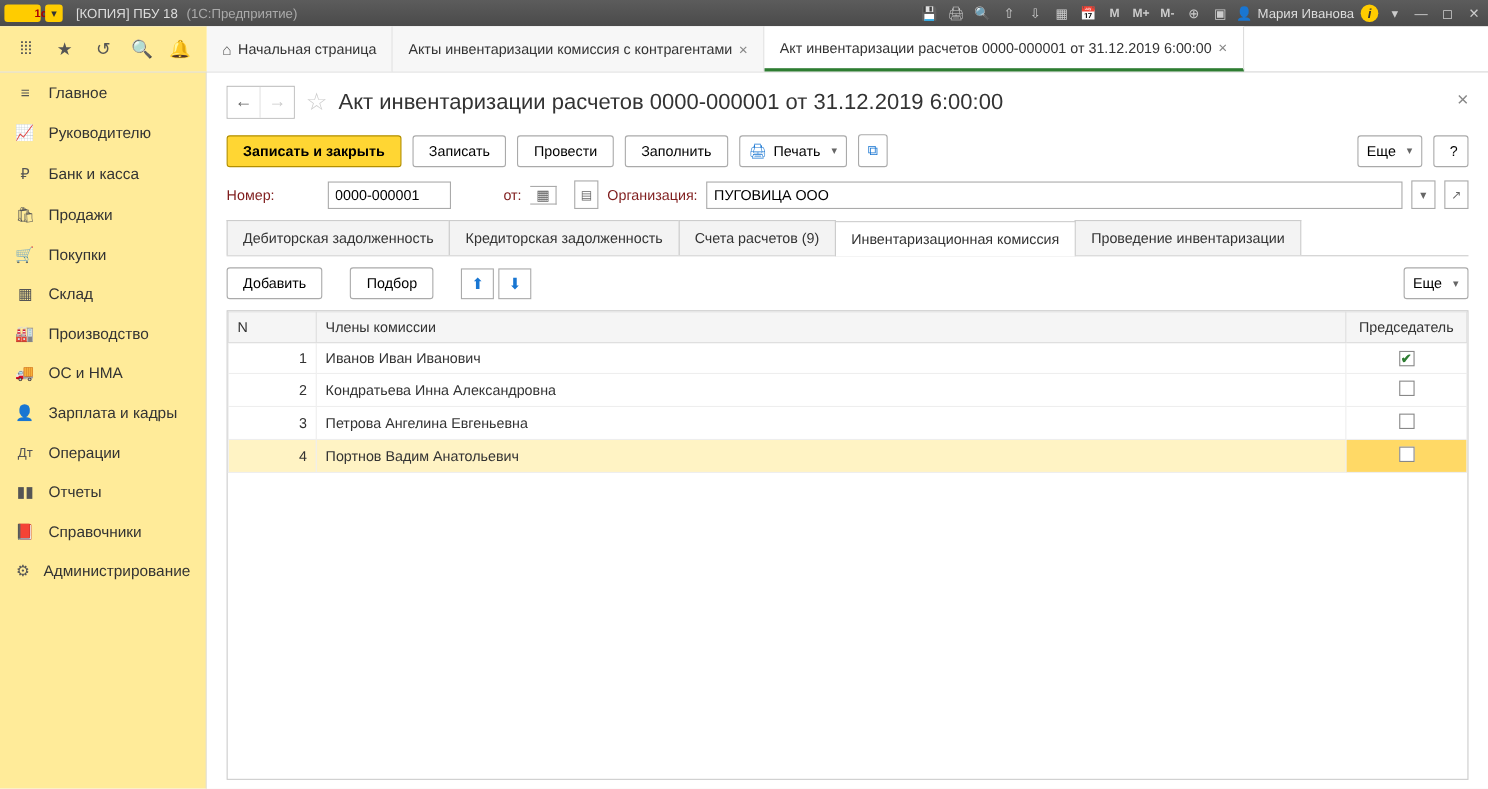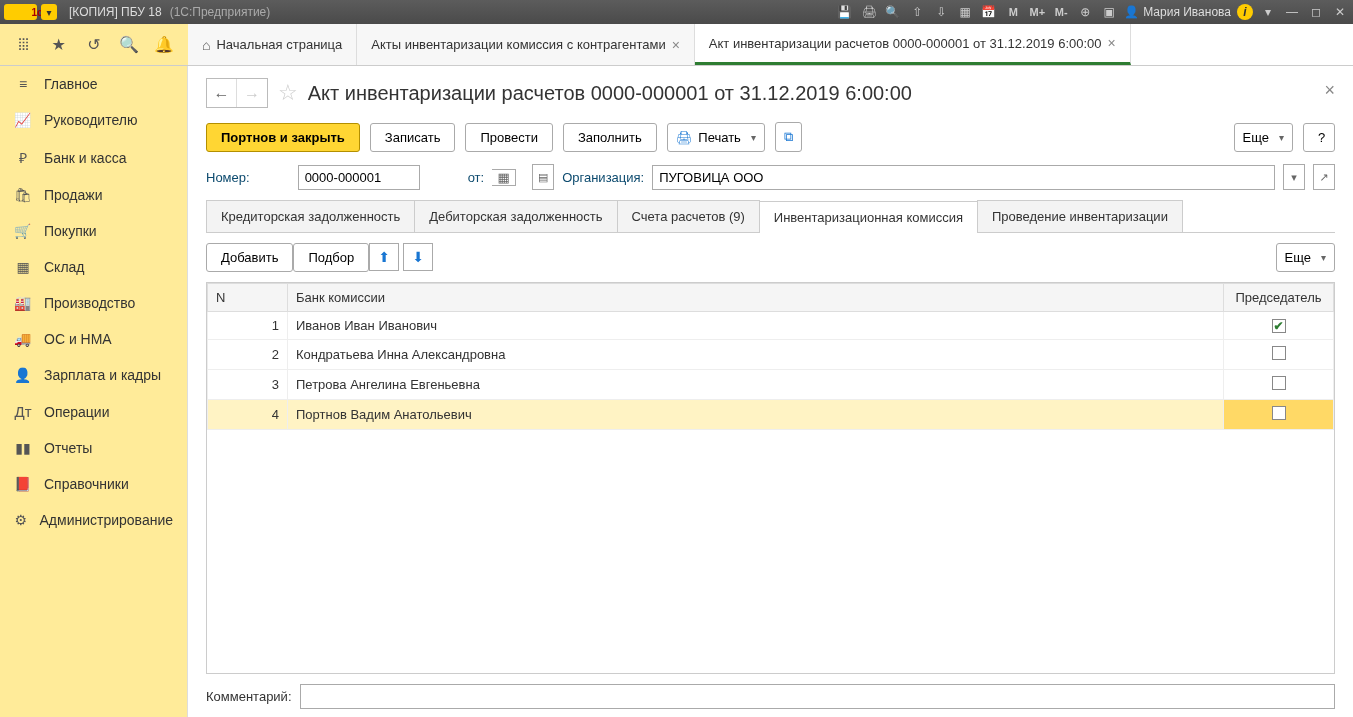--- a/index.html
+++ b/index.html
@@ -50,36 +50,36 @@
 .actions { display:flex; align-items:center; gap:10px; margin-bottom:12px;}
 .btn { border:1px solid #aaa; background:#fff; padding:6px 14px; cursor:pointer; border-radius:3px; font-size:13px;}
 .btn.primary { background:#ffd633; border-color:#b38f00; font-weight:bold;}
 .btn.icon { padding:6px 8px; display:flex; align-items:center; gap:6px;}
 .btn .drop { margin-left:4px; font-size:10px; color:#666;}
 .actions-right { margin-left:auto; display:flex; gap:10px;}
 .help-btn{width:32px;}
 
 
 .formrow { display:flex; align-items:center; gap:8px; margin-bottom:10px; font-size:13px;}
-.formrow label { color:#0c4a6e;}
+.formrow label { color:#7f1d1d;}
 .inp { border:1px solid #aaa; padding:4px 6px; font-size:13px; background:#fff;}
-.inp.num{width:122px;}
+.inp.num{width:112px;}
 .inp.date{width:160px;}
 .date-wrap{display:flex;}
 .date-btn{border:1px solid #aaa;border-left:none;width:24px;display:flex;align-items:center;justify-content:center;cursor:pointer;background:#fff;color:#666;}
 .org-inp{flex:1;}
 .small-sq{width:22px;height:26px;border:1px solid #aaa;display:flex;align-items:center;justify-content:center;cursor:pointer;background:#fff;color:#666;font-size:11px;}
 
 
 .subtabs { display:flex; border-bottom:1px solid #ccc;}
 .subtab { padding:8px 14px; border:1px solid #ccc; border-bottom:none; margin-right:-1px; background:#f3f3f3; cursor:pointer; font-size:13px;}
 .subtab.active { background:#fff; position:relative; top:1px;}
 
 
-.tbl-toolbar { display:flex; gap:0; padding:10px 0;}
+.tbl-toolbar { display:flex; align-items:center; gap:25px; padding:10px 0;}
 .tbl-toolbar .spacer{flex:1;}
 .arrow-grp{display:flex;gap:4px;}
 .sq-btn{width:30px;height:28px;border:1px solid #aaa;background:#fff;display:flex;align-items:center;justify-content:center;cursor:pointer;}
 .sq-btn .up{color:#1976d2;font-size:14px;}
 .sq-btn .dn{color:#1976d2;font-size:14px;}
 
 
 .tbl-wrap{border:1px solid #ccc; flex:1; overflow:auto; background:#fff;}
 table{width:100%; border-collapse:collapse; font-size:13px;}
 thead th{background:#f5f5f5; border:1px solid #ddd; padding:6px 8px; text-align:left; font-weight:normal; color:#333;}
@@ -187,21 +187,21 @@
       </div>
     <div class="side-item">
         <span class="side-ico">🚚</span>
         <span>ОС и НМА</span>
       </div>
     <div class="side-item">
         <span class="side-ico">👤</span>
         <span>Зарплата и кадры</span>
       </div>
     <div class="side-item">
-        <span class="side-ico" style="font-size:15px">Дт</span>
+        <span class="side-ico" style="font-size:12px">Дт</span>
         <span>Операции</span>
       </div>
     <div class="side-item">
         <span class="side-ico">▮▮</span>
         <span>Отчеты</span>
       </div>
     <div class="side-item">
         <span class="side-ico">📕</span>
         <span>Справочники</span>
       </div>
@@ -216,21 +216,21 @@
     <div class="doc-header">
       <div style="display:flex;border:1px solid #bbb;">
         <div class="nav-btn" style="border:none;border-right:1px solid #ddd">←</div>
         <div class="nav-btn disabled" style="border:none">→</div>
       </div>
       <span class="star">☆</span>
       <span class="doc-title">Акт инвентаризации расчетов 0000-000001 от 31.12.2019 6:00:00</span>
     </div>
 
     <div class="actions">
-      <button class="btn primary">Портнов и закрыть</button>
+      <button class="btn primary">Записать и закрыть</button>
       <button class="btn">Записать</button>
       <button class="btn">Провести</button>
       <button class="btn">Заполнить</button>
       <button class="btn icon">
         <span style="color:#1976d2">🖨</span>
         <span>Печать</span>
         <span class="drop">▾</span>
       </button>
       <button class="btn icon">
           <span style="color:#1976d2">⧉</span>
@@ -252,22 +252,22 @@
         <div class="date-btn">▦</div>
       </div>
       <div class="small-sq" style="margin-left:8px">▤</div>
       <label>Организация:</label>
       <input class="inp org-inp" value="ПУГОВИЦА ООО" style="">
       <div class="small-sq">▾</div>
       <div class="small-sq">↗</div>
     </div>
 
     <div class="subtabs">
+      <div class="subtab">Дебиторская задолженность</div>
       <div class="subtab">Кредиторская задолженность</div>
-      <div class="subtab">Дебиторская задолженность</div>
       <div class="subtab">Счета расчетов (9)</div>
       <div class="subtab active">Инвентаризационная комиссия</div>
       <div class="subtab">Проведение инвентаризации</div>
     </div>
 
     <div class="tbl-toolbar">
       <button class="btn">Добавить</button>
       <button class="btn">Подбор</button>
       <div class="arrow-grp">
         <div class="sq-btn">
@@ -282,21 +282,21 @@
           <span>Еще</span>
           <span class="drop">▾</span>
         </button>
     </div>
 
     <div class="tbl-wrap">
       <table>
         <thead>
           <tr>
             <th style="width:80px">N</th>
-            <th>Банк комиссии</th>
+            <th>Члены комиссии</th>
             <th class="chk">Председатель</th>
           </tr>
         </thead>
         <tbody>
           <tr>
             <td class="n">1</td>
             <td>Иванов Иван Иванович</td>
             <td class="chk"><span class="chk-box checked">✔</span></td>
           </tr>
           <tr>
@@ -311,18 +311,14 @@
           </tr>
           <tr class="sel">
             <td class="n">4</td>
             <td>Портнов Вадим Анатольевич</td>
             <td class="chk"><span class="chk-box"></span></td>
           </tr>
         </tbody>
       </table>
     </div>
 
-    <div class="comment-row">
-      <label>Комментарий:</label>
-      <input style="">
-    </div>
   </div>
 </div>
 
 </body></html>

